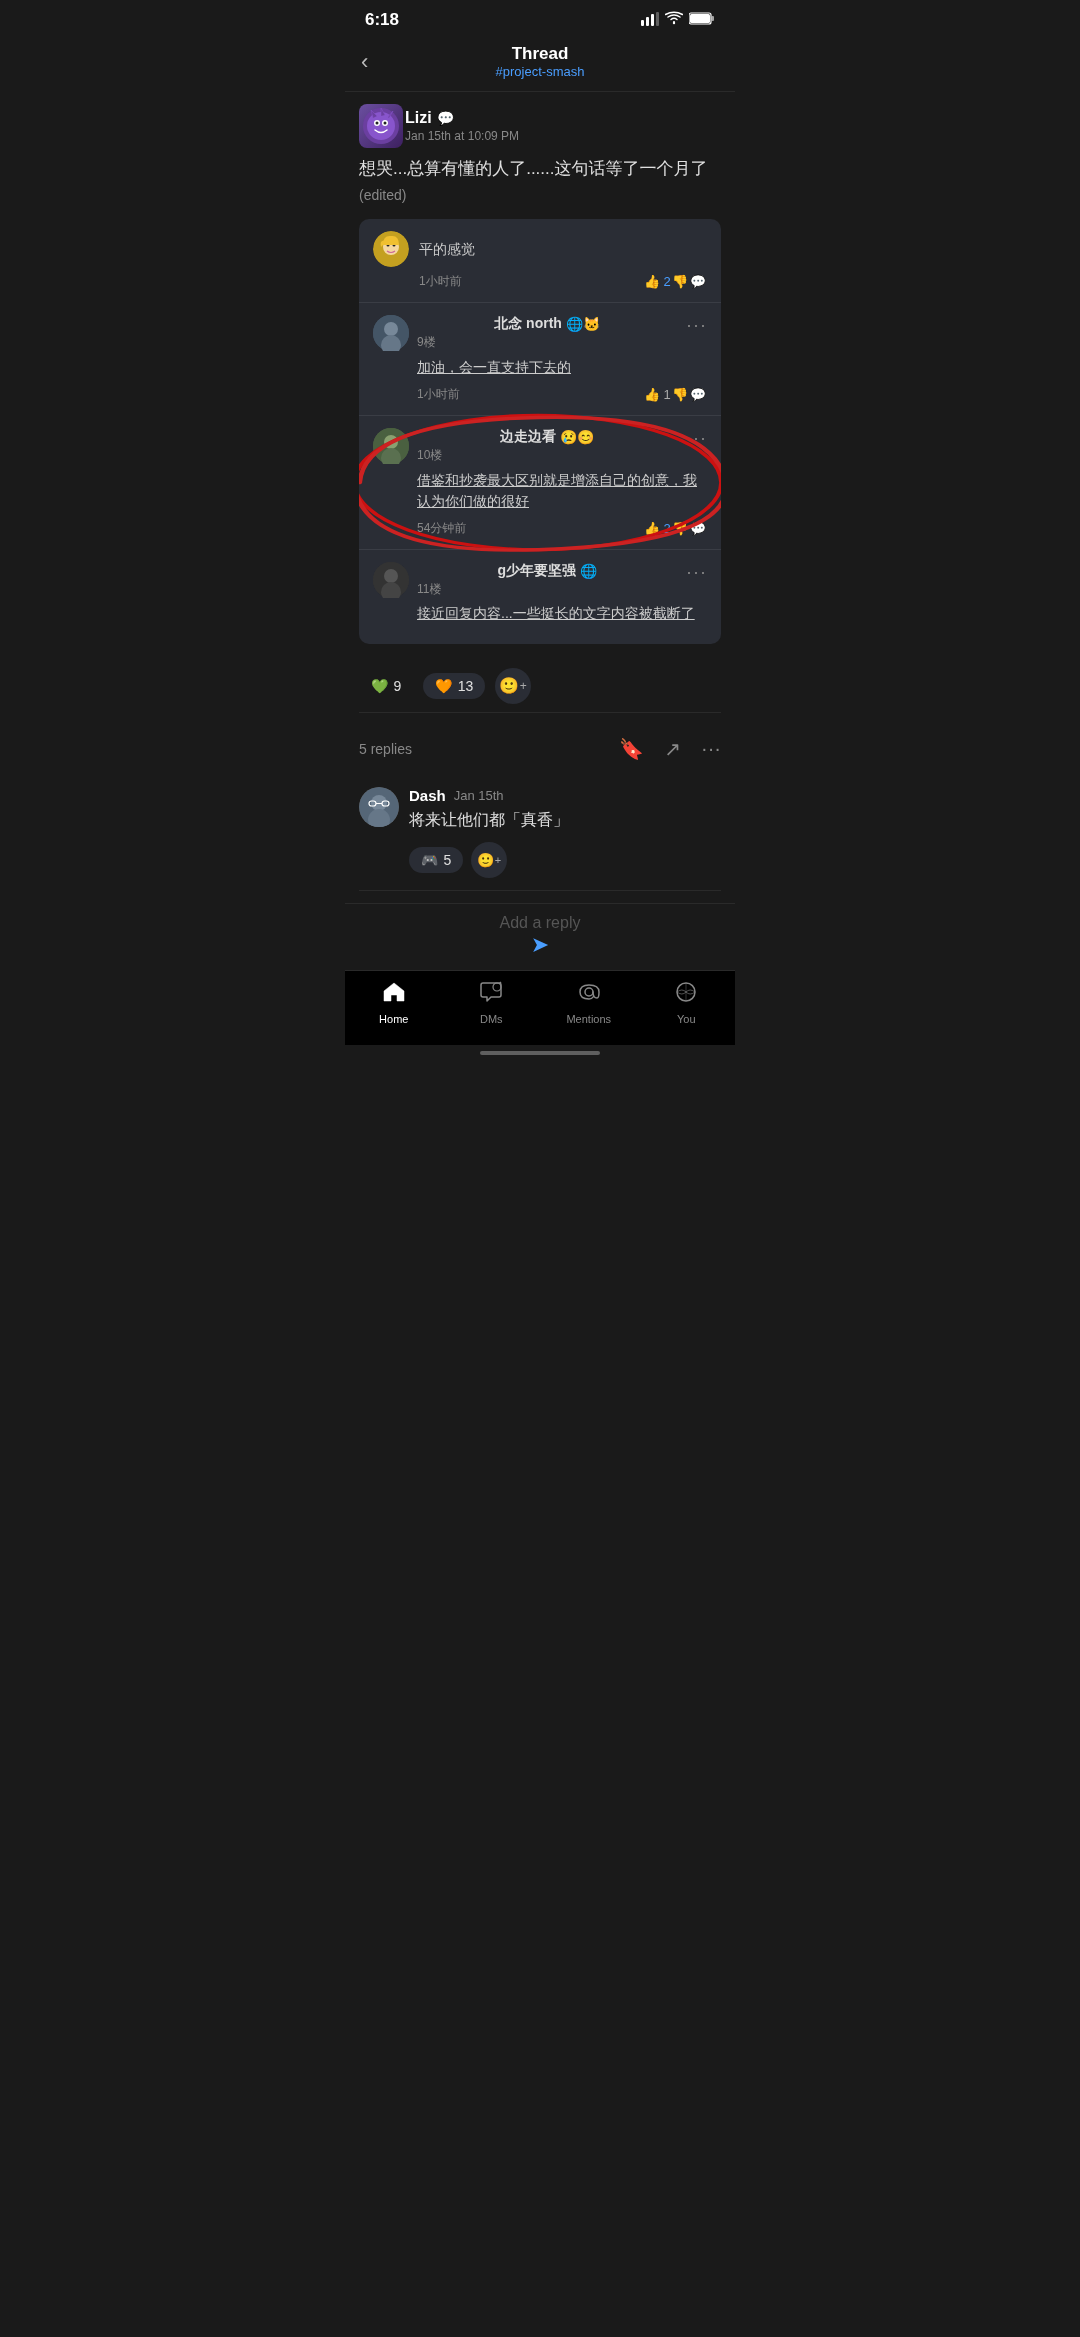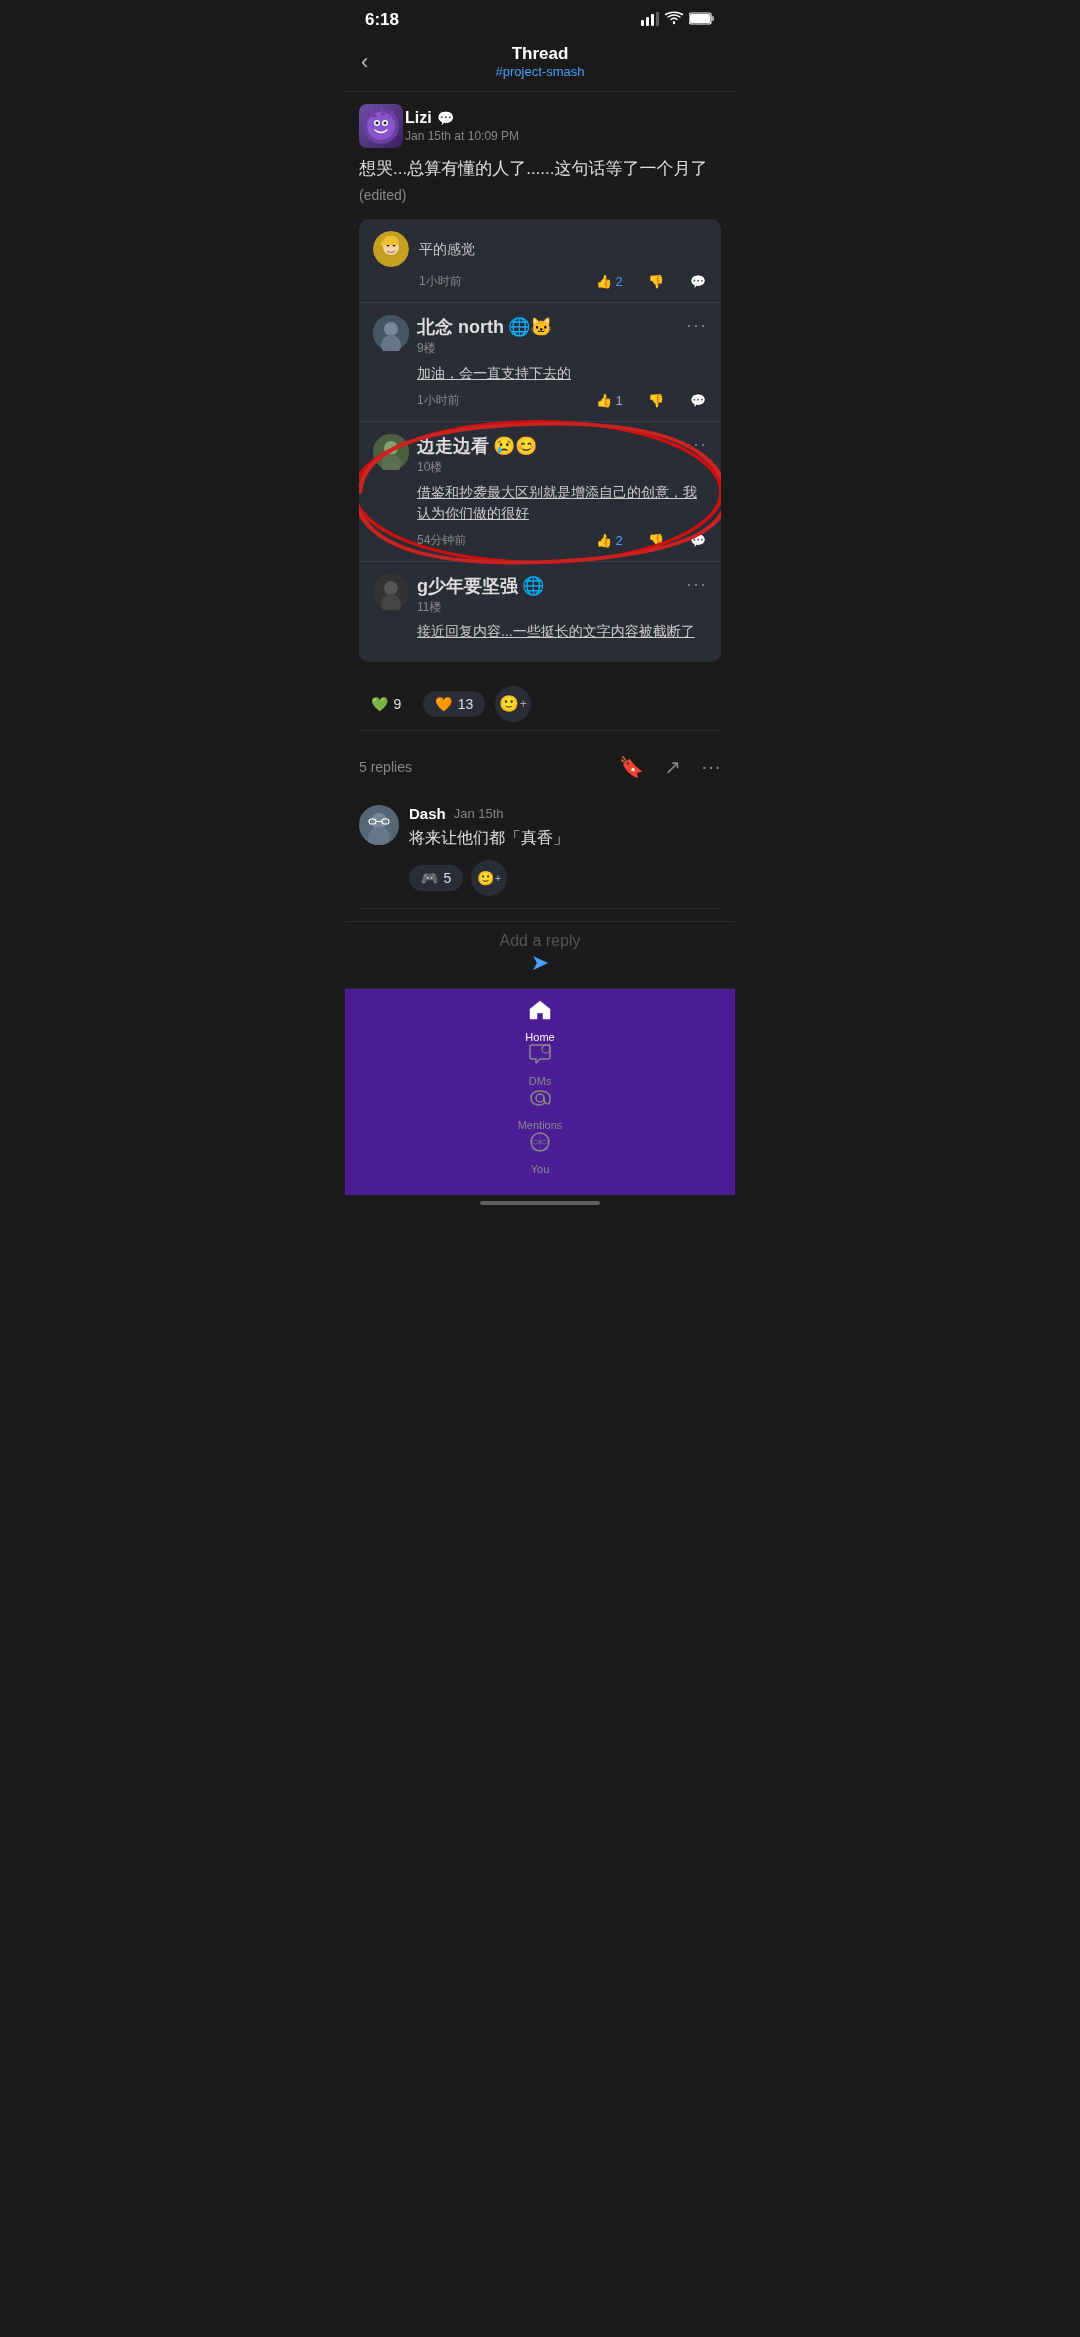--- a/index.html
+++ b/index.html
@@ -158,26 +158,27 @@
     .comment-header {
       display: flex;
       align-items: flex-start;
       gap: 8px;
       margin-bottom: 6px;
     }
     .comment-meta {
       flex: 1;
     }
     .comment-name {
-      font-size: 18px;
+      font-size: 14px;
       font-weight: 600;
       color: #ddd;
       display: flex;
       align-items: center;
       gap: 4px;
+      justify-content: center;
     }
     .comment-floor {
       font-size: 12px;
       color: #888;
       margin-top: 1px;
     }
     .comment-more {
       color: #888;
       font-size: 18px;
       letter-spacing: 1px;
@@ -186,21 +187,21 @@
       font-size: 14px;
       color: #ccc;
       line-height: 1.5;
       margin-bottom: 8px;
       padding-left: 44px;
       text-decoration: underline;
     }
     .comment-footer {
       display: flex;
       align-items: center;
-      gap: 26px;
+      gap: 2px;
       padding-left: 44px;
     }
     .comment-time {
       font-size: 12px;
       color: #888;
       flex: 1;
     }
     .reaction-btn {
       display: flex;
       align-items: center;
@@ -348,23 +349,22 @@
       font-size: 22px;
       cursor: pointer;
     }
 
     
     .bottom-nav {
       display: flex;
       justify-content: space-around;
       align-items: center;
       padding: 10px 0 20px;
-      background: #4c1d95;
+      background: #000000;
       border-top: 1px solid #2a2a2a;
-      flex-direction: column;
     }
     .nav-item {
       display: flex;
       flex-direction: column;
       align-items: center;
       gap: 4px;
       cursor: pointer;
       min-width: 60px;
     }
     .nav-item-icon {

